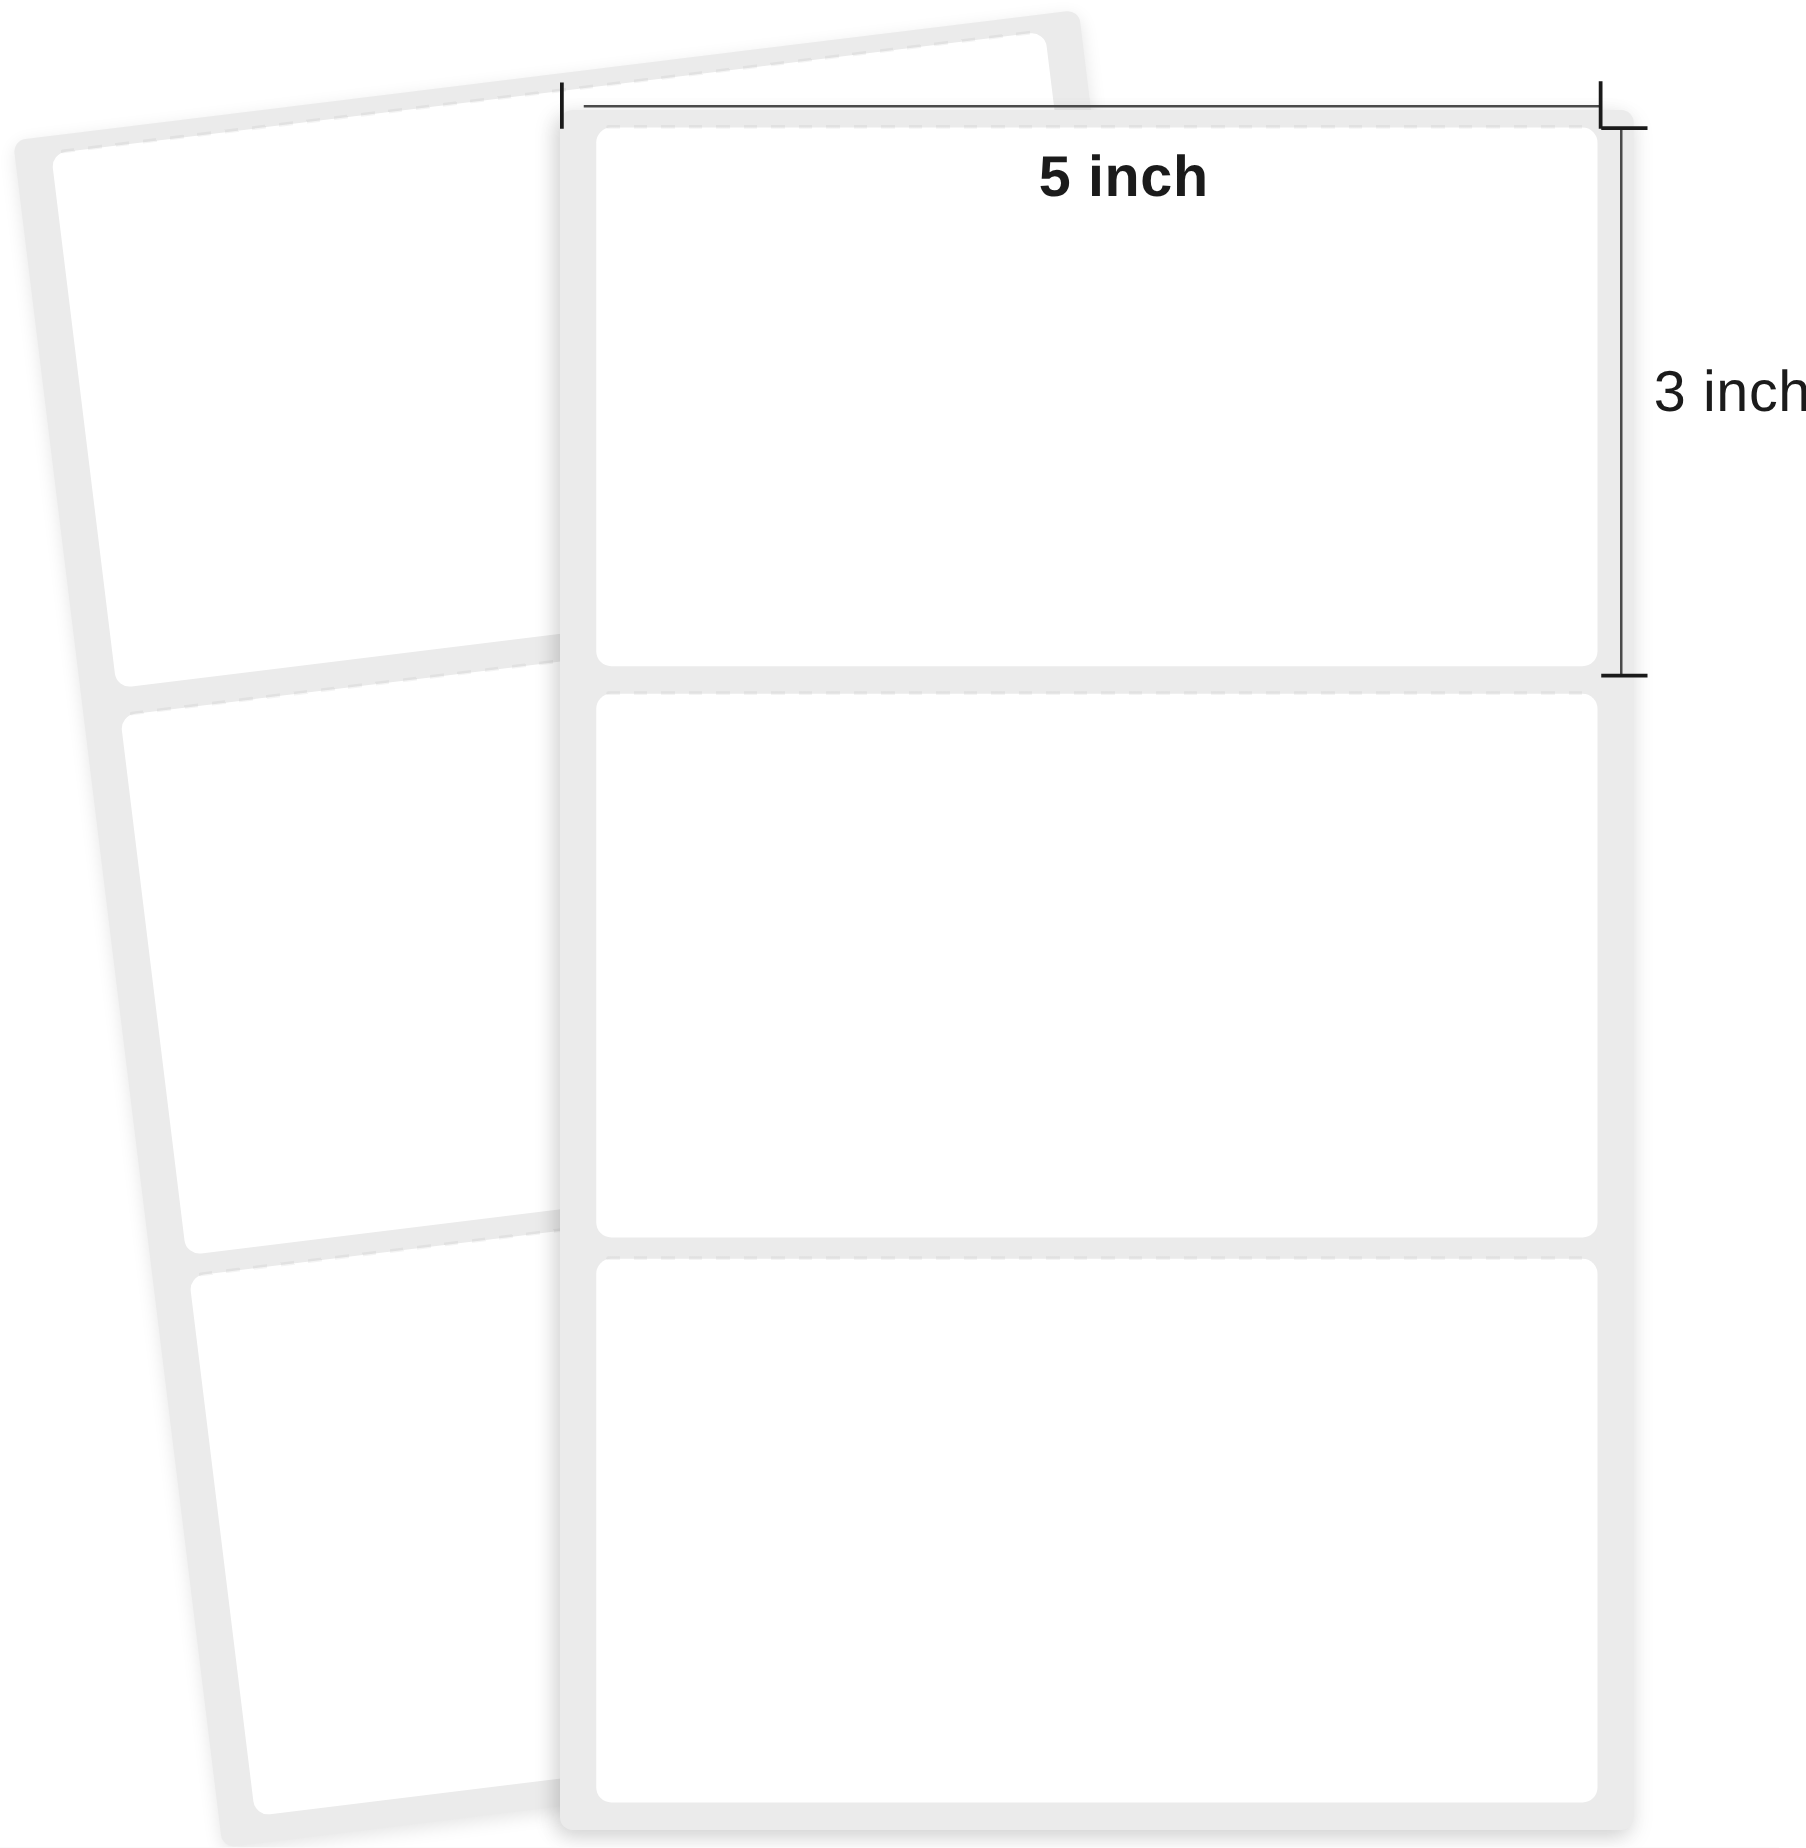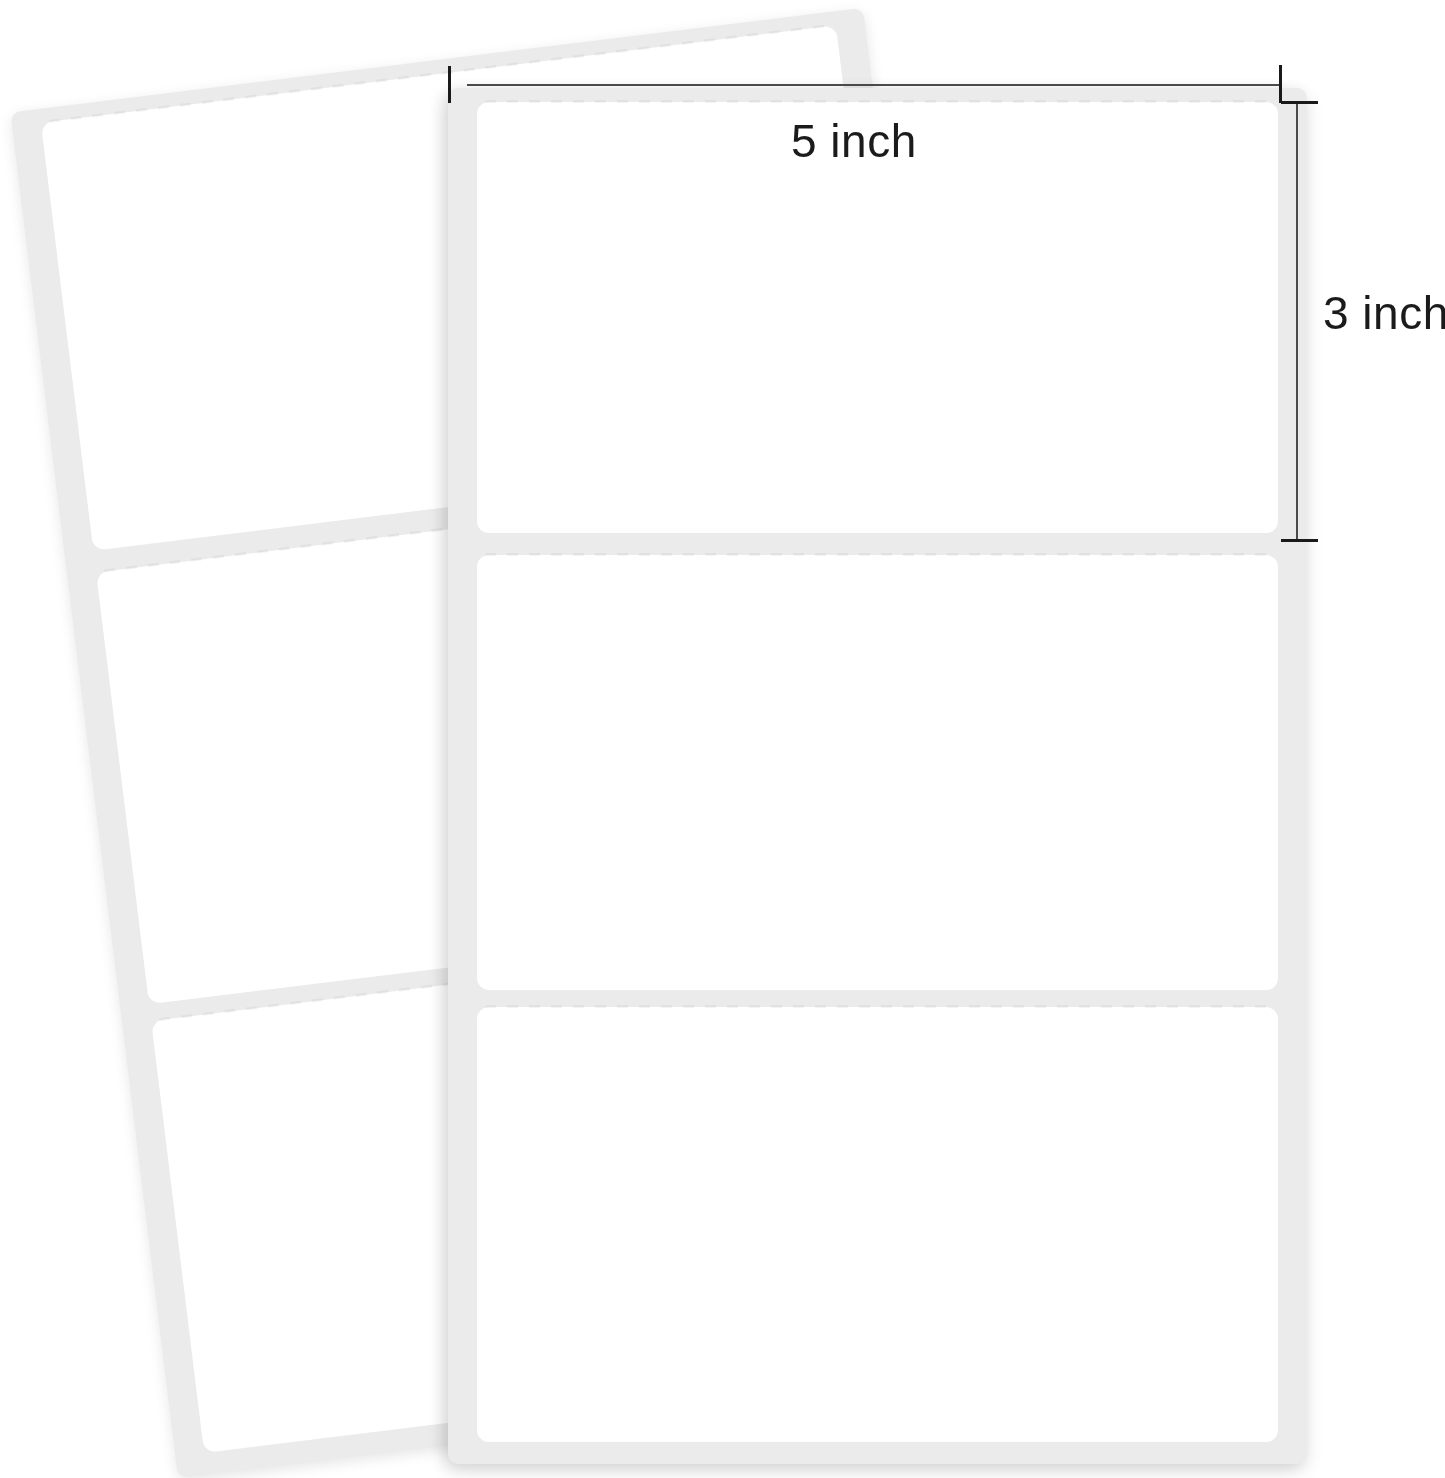--- a/index.html
+++ b/index.html
@@ -91,21 +91,21 @@
 
   .dim-text {
     position: absolute;
     z-index: 3;
     font-size: 46px;
     line-height: 1.0;
     letter-spacing: 0.5px;
     color: var(--annotation-text, #1b1b1b);
     white-space: nowrap;
   }
-  .width-text  { left: 791px;  top: 118px; }
+  .width-text  { left: 831px;  top: 118px; font-weight: bold; }
   .height-text { left: 1323px; top: 290px; }
 </style>
 </head>
 <body>
 
 <div class="scene">
 
   <div class="sheet back-sheet">
     <div class="label lbl1"></div>
     <div class="label lbl2"></div>

